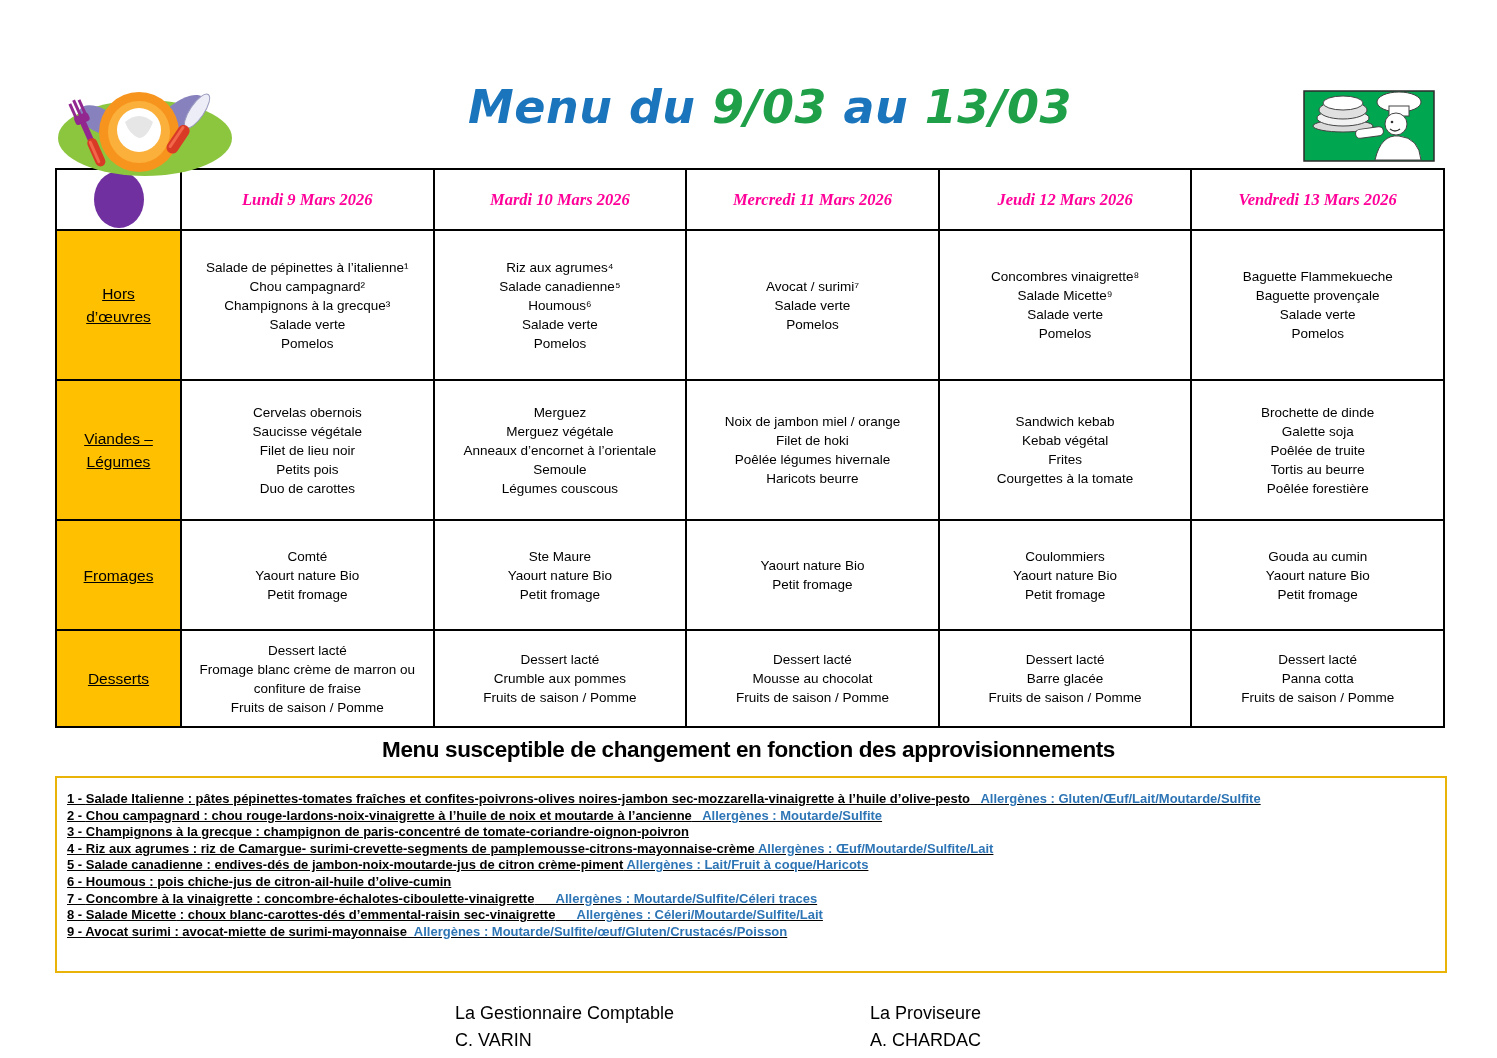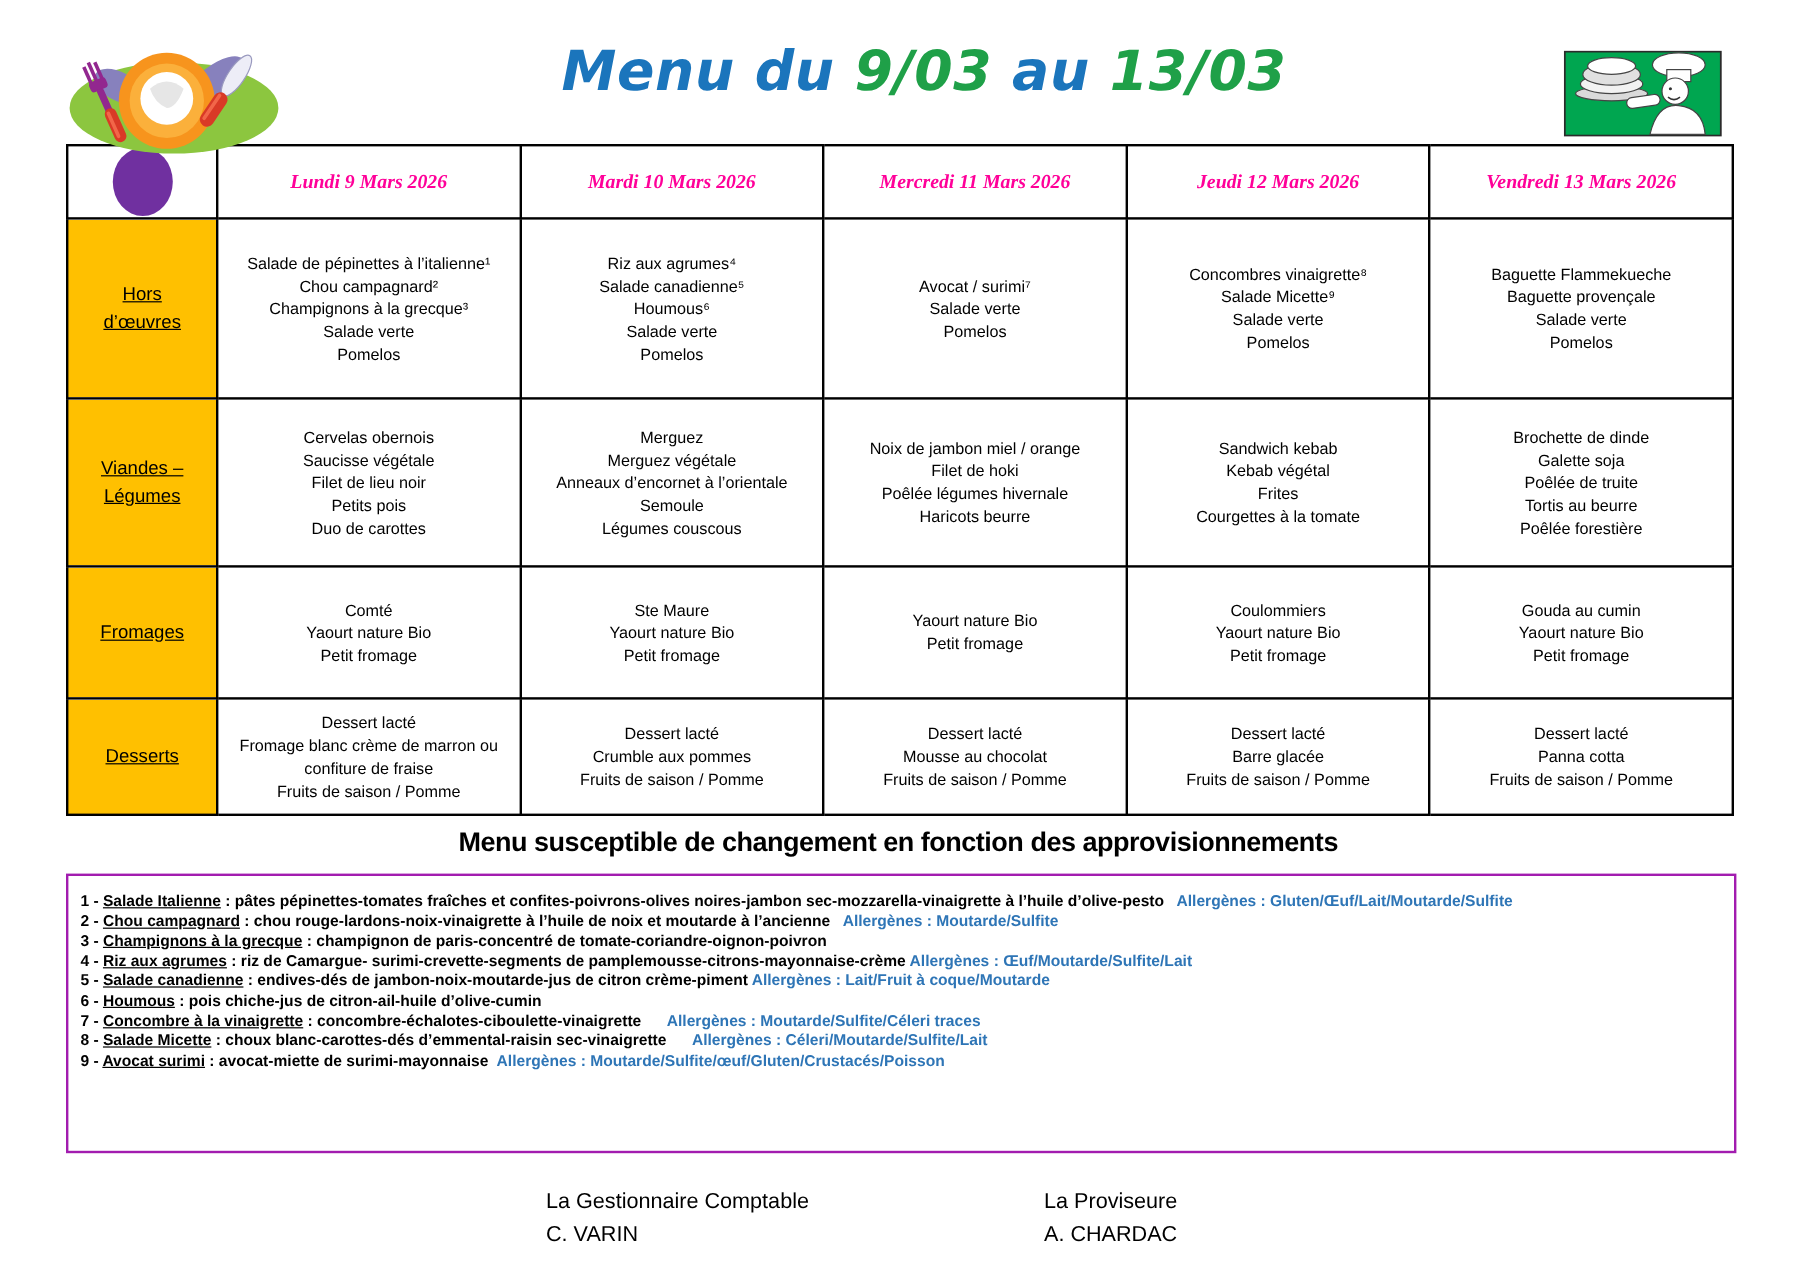--- a/index.html
+++ b/index.html
@@ -7,21 +7,21 @@
     --row-label-bg:#FFC000; --allergen-blue:#2E75B6; --ellipse-purple:#7030A0;
   }
   *{box-sizing:border-box;}
   html,body{margin:0;padding:0;}
   body{
     width:1497px;height:1058px;background:#fff;overflow:hidden;position:relative;
     font-family:"Liberation Sans",sans-serif;color:#000;
   }
   
   .header{display:flex;align-items:flex-start;justify-content:space-between;
-    padding:12px 62px 0 55px;height:120px;}
+    padding:12px 62px 0 55px;height:120px;margin-top:48px;}
   .title{font-family:"DejaVu Sans",sans-serif;font-weight:bold;font-style:italic;
     font-size:46px;margin-top:20px;letter-spacing:0.5px;white-space:nowrap;}
   .t-blue{color:var(--title-blue);}
   .t-green{color:var(--title-green);}
   .clipart-left{margin-top:26px;}
   .clipart-right{margin-top:30px;}
   
   table.menu-table{border-collapse:collapse;table-layout:fixed;width:1390px;margin:0 0 0 55px;}
   .menu-table th,.menu-table td{border:2px solid #000;overflow:hidden;}
   .menu-table thead th{height:59px;color:var(--day-header);
@@ -30,22 +30,22 @@
   tbody tr:nth-child(2){height:140px;}
   tbody tr:nth-child(3){height:110px;}
   tbody tr:nth-child(4){height:97px;}
   .row-label{background:var(--row-label-bg);text-align:center;font-size:15.5px;line-height:23px;text-decoration:underline;}
   .menu-cell{text-align:center;vertical-align:middle;font-size:13.5px;line-height:19px;padding:2px 13px;}
   .purple-ellipse{width:50px;height:57px;border-radius:50%;background:var(--ellipse-purple);margin:0 auto;}
   
   .subtitle{text-align:center;font-weight:bold;font-size:22.5px;
     letter-spacing:-0.4px;margin-top:9px;}
   
-  .footnotes-box{border:2px solid #a21caf;margin:13px 50px 0 55px;height:233px;
-    padding:13px 10px 0 10px;}
+  .footnotes-box{border:2px solid #eab308;margin:13px 50px 0 55px;height:197px;
+    padding:13px 10px 0 10px;text-decoration:underline;}
   .footnote-line{font-size:13px;font-weight:bold;line-height:16.6px;white-space:pre-wrap;}
   .fn-name{text-decoration:underline;}
   .fn-allergens{color:var(--allergen-blue);}
   
   .signatures{display:flex;margin:27px 0 0 455px;font-size:18px;line-height:27px;}
   .sig-col{width:415px;}
 </style>
 </head>
 <body>
 
@@ -156,21 +156,21 @@
 </table>
 
 <div class="subtitle">Menu susceptible de changement en fonction des approvisionnements</div>
 
 <div class="footnotes-box">
   <div>
       <div class="footnote-line"><span>1 - </span><span class="fn-name">Salade Italienne</span><span> : pâtes pépinettes-tomates fraîches et confites-poivrons-olives noires-jambon sec-mozzarella-vinaigrette à l’huile d’olive-pesto</span><span class="fn-allergens">   Allergènes : Gluten/Œuf/Lait/Moutarde/Sulfite</span></div>
       <div class="footnote-line"><span>2 - </span><span class="fn-name">Chou campagnard</span><span> : chou rouge-lardons-noix-vinaigrette à l’huile de noix et moutarde à l’ancienne</span><span class="fn-allergens">   Allergènes : Moutarde/Sulfite</span></div>
       <div class="footnote-line"><span>3 - </span><span class="fn-name">Champignons à la grecque</span><span> : champignon de paris-concentré de tomate-coriandre-oignon-poivron</span></div>
       <div class="footnote-line"><span>4 - </span><span class="fn-name">Riz aux agrumes</span><span> : riz de Camargue- surimi-crevette-segments de pamplemousse-citrons-mayonnaise-crème</span><span class="fn-allergens"> Allergènes : Œuf/Moutarde/Sulfite/Lait</span></div>
-      <div class="footnote-line"><span>5 - </span><span class="fn-name">Salade canadienne</span><span> : endives-dés de jambon-noix-moutarde-jus de citron crème-piment</span><span class="fn-allergens"> Allergènes : Lait/Fruit à coque/Moutarde</span></div>
+      <div class="footnote-line"><span>5 - </span><span class="fn-name">Salade canadienne</span><span> : endives-dés de jambon-noix-moutarde-jus de citron crème-piment</span><span class="fn-allergens"> Allergènes : Lait/Fruit à coque/Haricots</span></div>
       <div class="footnote-line"><span>6 - </span><span class="fn-name">Houmous</span><span> : pois chiche-jus de citron-ail-huile d’olive-cumin</span></div>
       <div class="footnote-line"><span>7 - </span><span class="fn-name">Concombre à la vinaigrette</span><span> : concombre-échalotes-ciboulette-vinaigrette</span><span class="fn-allergens">      Allergènes : Moutarde/Sulfite/Céleri traces</span></div>
       <div class="footnote-line"><span>8 - </span><span class="fn-name">Salade Micette</span><span> : choux blanc-carottes-dés d’emmental-raisin sec-vinaigrette</span><span class="fn-allergens">      Allergènes : Céleri/Moutarde/Sulfite/Lait</span></div>
       <div class="footnote-line"><span>9 - </span><span class="fn-name">Avocat surimi</span><span> : avocat-miette de surimi-mayonnaise</span><span class="fn-allergens">  Allergènes : Moutarde/Sulfite/œuf/Gluten/Crustacés/Poisson</span></div>
     </div>
 </div>
 
 <div class="signatures">
   <div class="sig-col">
     <div>La Gestionnaire Comptable</div>

